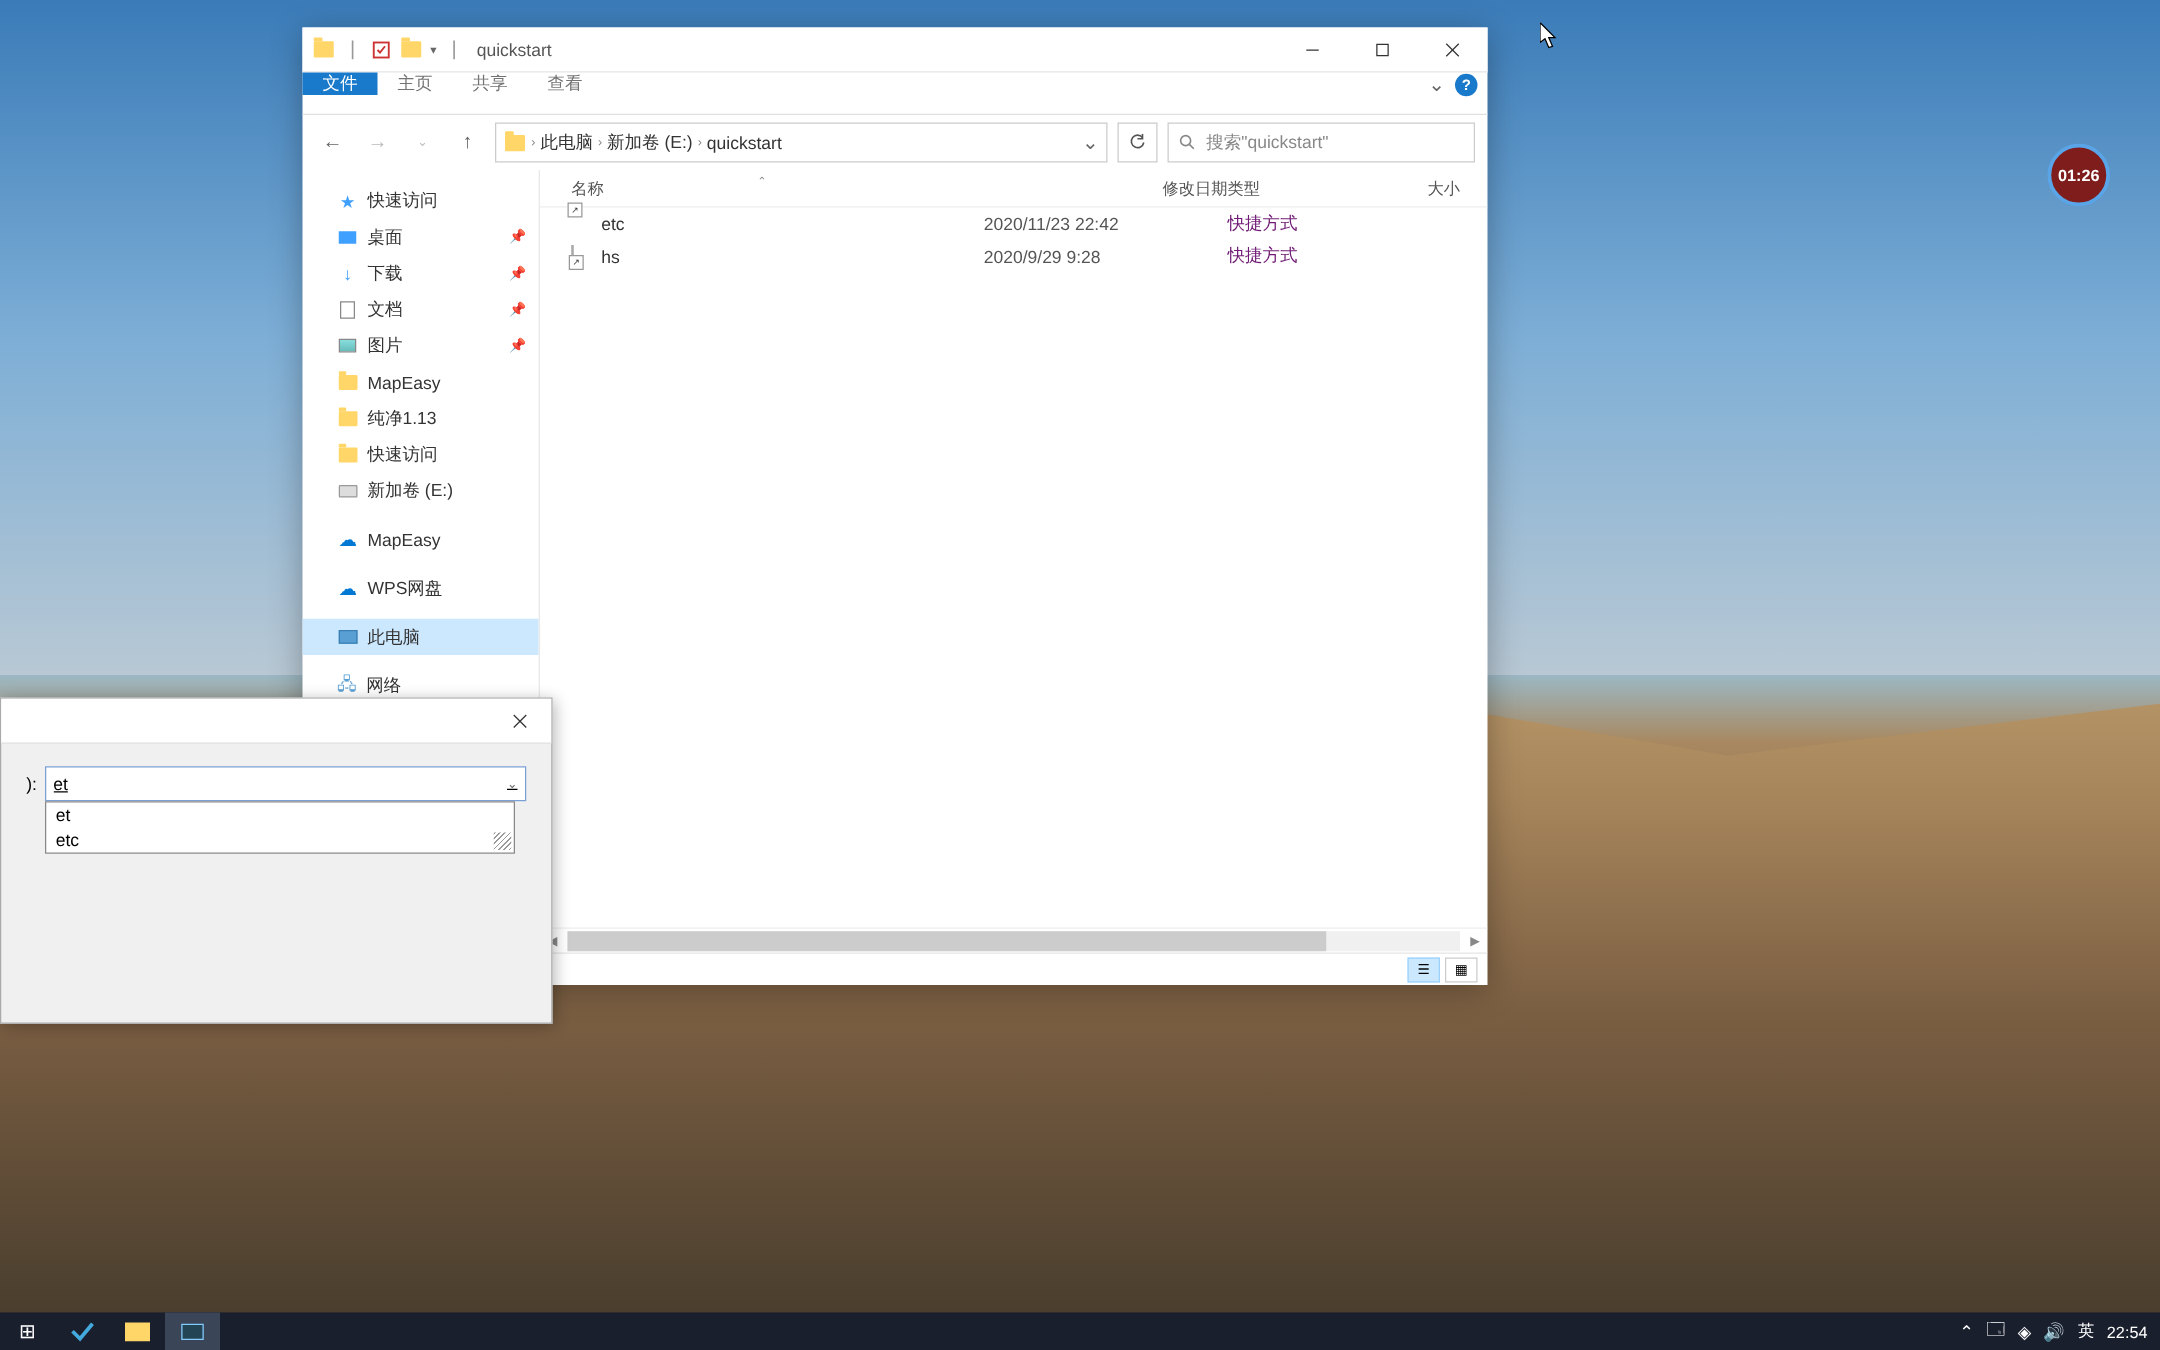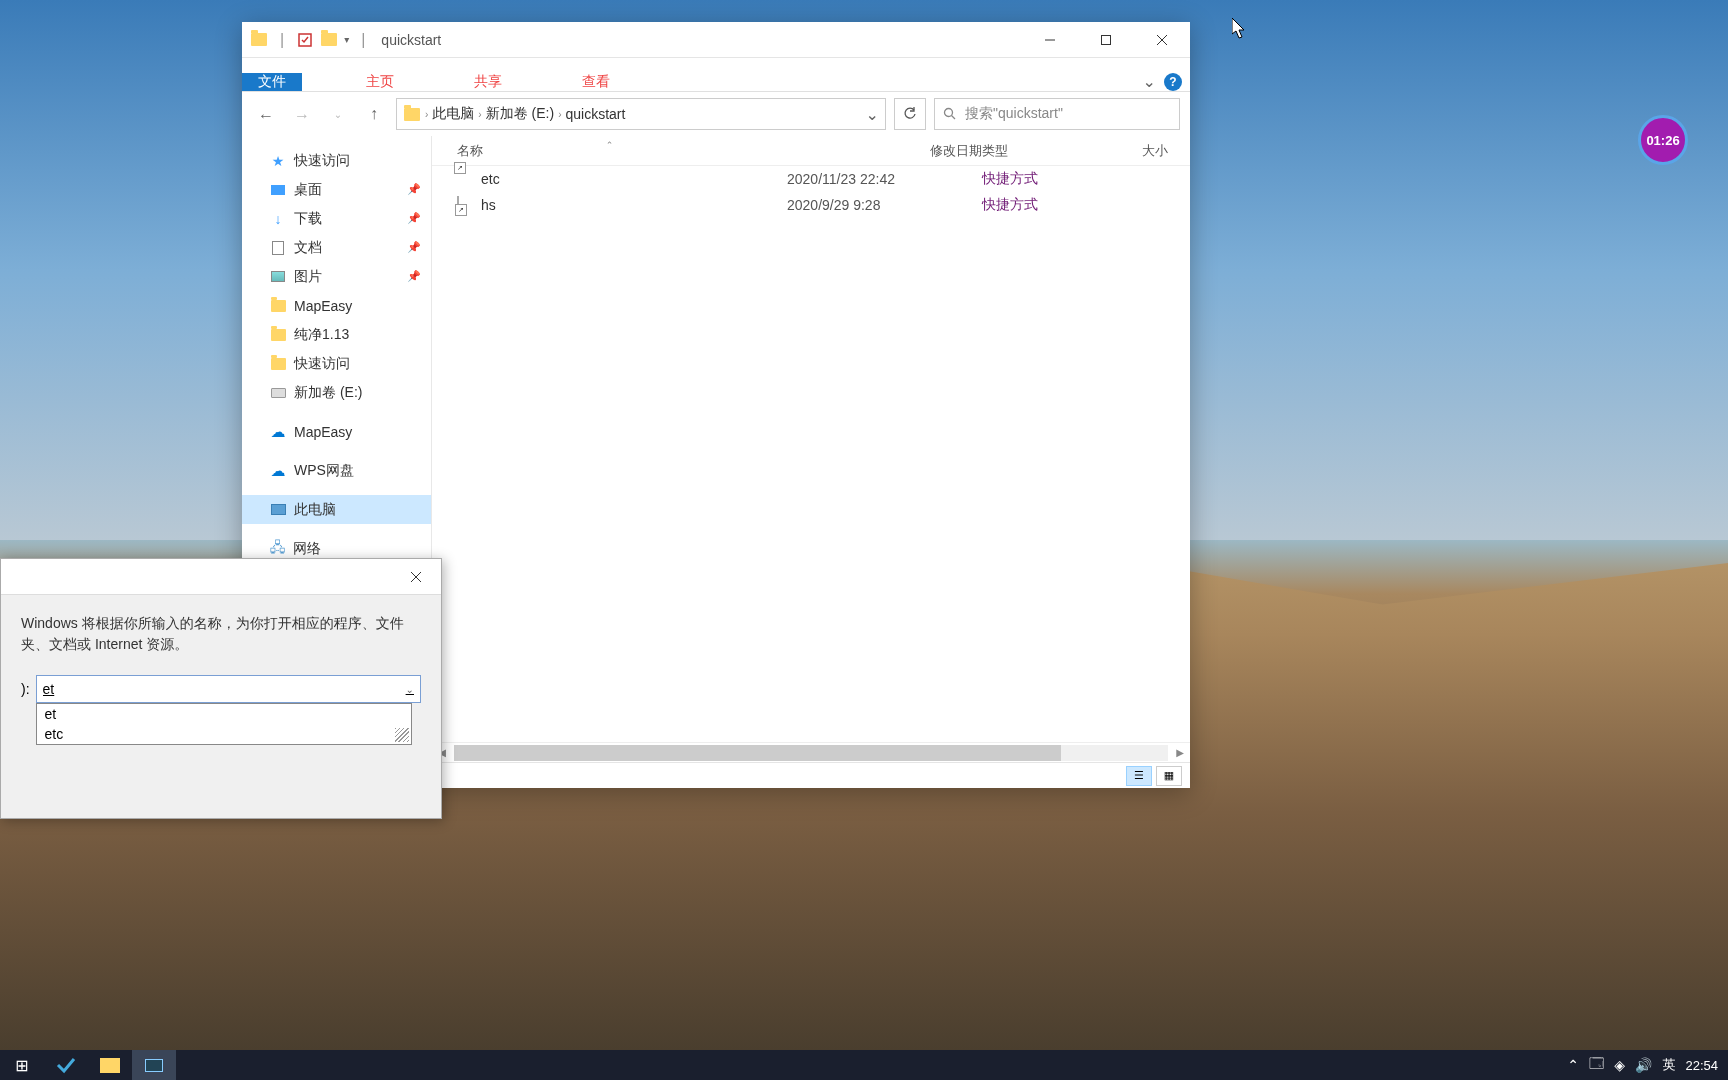--- a/index.html
+++ b/index.html
@@ -3,40 +3,40 @@
 <meta charset="utf-8">
 <style>
 * { margin: 0; padding: 0; box-sizing: border-box; font-family: "Microsoft YaHei", "Segoe UI", sans-serif; }
 body { width: 1728px; height: 1080px; overflow: hidden; position: relative; background: linear-gradient(to bottom, #4a8fc8 0%, #6ba8d4 20%, #87b5d8 40%, #9cb8c4 50%, #a88860 55%, #8b6c48 65%, #6d5540 80%, #3d3428 100%); }
 
 
 .bg-sky { position: absolute; top: 0; left: 0; right: 0; height: 50%; background: linear-gradient(to bottom, #3a7bb8, #7daed6, #b8c8d4); }
 .bg-sand { position: absolute; bottom: 30px; left: 0; right: 0; height: 55%; background: linear-gradient(to bottom, #c4a574 0%, #a8865c 30%, #7a5e42 60%, #4a3e2e 100%); clip-path: polygon(0 25%, 20% 20%, 40% 28%, 60% 15%, 80% 25%, 100% 18%, 100% 100%, 0 100%); }
 
 
-.clock-widget { position: absolute; top: 115px; right: 40px; width: 50px; height: 50px; border-radius: 50%; background: #a21caf; border: 3px solid #5aa5e8; color: #fff; display: flex; align-items: center; justify-content: center; font-size: 13px; font-weight: bold; }
+.clock-widget { position: absolute; top: 115px; right: 40px; width: 50px; height: 50px; border-radius: 50%; background: #7f1d1d; border: 3px solid #5aa5e8; color: #fff; display: flex; align-items: center; justify-content: center; font-size: 13px; font-weight: bold; }
 
 
 .cursor { position: absolute; top: 18px; left: 1232px; width: 16px; height: 22px; z-index: 9999; }
 
 
 .explorer { position: absolute; left: 242px; top: 22px; width: 948px; height: 766px; background: #fff; box-shadow: 0 5px 25px rgba(0,0,0,0.3); display: flex; flex-direction: column; }
 .titlebar { height: 36px; display: flex; align-items: center; background: #fff; border-bottom: 1px solid #e5e5e5; }
 .titlebar-left { display: flex; align-items: center; padding-left: 8px; gap: 6px; }
 .qat-icon { width: 18px; height: 18px; display: flex; align-items: center; justify-content: center; }
 .folder-small { width: 16px; height: 13px; background: #ffd667; border-radius: 1px; position: relative; }
 .folder-small::before { content: ''; position: absolute; top: -3px; left: 0; width: 7px; height: 3px; background: #ffd667; border-radius: 1px 1px 0 0; }
 .title-sep { color: #999; margin: 0 6px; }
 .title-text { color: #555; font-size: 14px; margin-left: 4px; }
 .titlebar-right { margin-left: auto; display: flex; }
 .win-btn { width: 56px; height: 36px; display: flex; align-items: center; justify-content: center; color: #333; font-size: 14px; }
 
 
-.ribbon { height: 34px; display: flex; align-items: flex-end; border-bottom: 1px solid #e0e0e0; gap: 48px; }
-.ribbon-tab { padding: 0 16px; display: flex; align-items: center; font-size: 14px; color: #ef4444; }
+.ribbon { height: 34px; display: flex; align-items: flex-start; border-bottom: 1px solid #e0e0e0; }
+.ribbon-tab { padding: 0 16px; display: flex; align-items: center; font-size: 14px; color: #737373; }
 .ribbon-tab.active { background: #1979ca; color: #fff; }
 .ribbon-right { margin-left: auto; display: flex; align-items: center; padding-right: 8px; gap: 8px; }
 .help-circle { width: 18px; height: 18px; border-radius: 50%; background: #1979ca; color: #fff; display: flex; align-items: center; justify-content: center; font-size: 12px; font-weight: bold; }
 
 
 .navbar { height: 44px; display: flex; align-items: center; padding: 0 10px; gap: 8px; }
 .nav-btn { width: 28px; height: 28px; display: flex; align-items: center; justify-content: center; color: #666; font-size: 16px; }
 .nav-btn.disabled { color: #bbb; }
 .addressbar { flex: 1; height: 32px; border: 1px solid #ccc; display: flex; align-items: center; padding: 0 6px; gap: 4px; }
 .bc-item { display: flex; align-items: center; gap: 4px; font-size: 14px; color: #333; }
@@ -336,21 +336,20 @@
 <div class="run-dialog">
   <div class="run-title">
     <div class="run-close">
       <svg width="12" height="12">
           <line x1="1" y1="1" x2="11" y2="11" stroke="#333" stroke-width="1"></line>
           <line x1="11" y1="1" x2="1" y2="11" stroke="#333" stroke-width="1"></line>
         </svg>
     </div>
   </div>
   <div class="run-body">
-    <div class="run-desc">Windows 将根据你所输入的名称，为你打开相应的程序、文件夹、文档或 Internet 资源。</div>
     <div class="run-input-row">
       <span class="run-label">):</span>
       <div class="run-combo">
         <input type="text" value="et" style="">
         <span class="combo-arrow">⌄</span>
         <div class="run-combo-drop">
           <div class="run-option">et</div>
           <div class="run-option">etc</div>
           <div class="run-resize"></div>
         </div>

